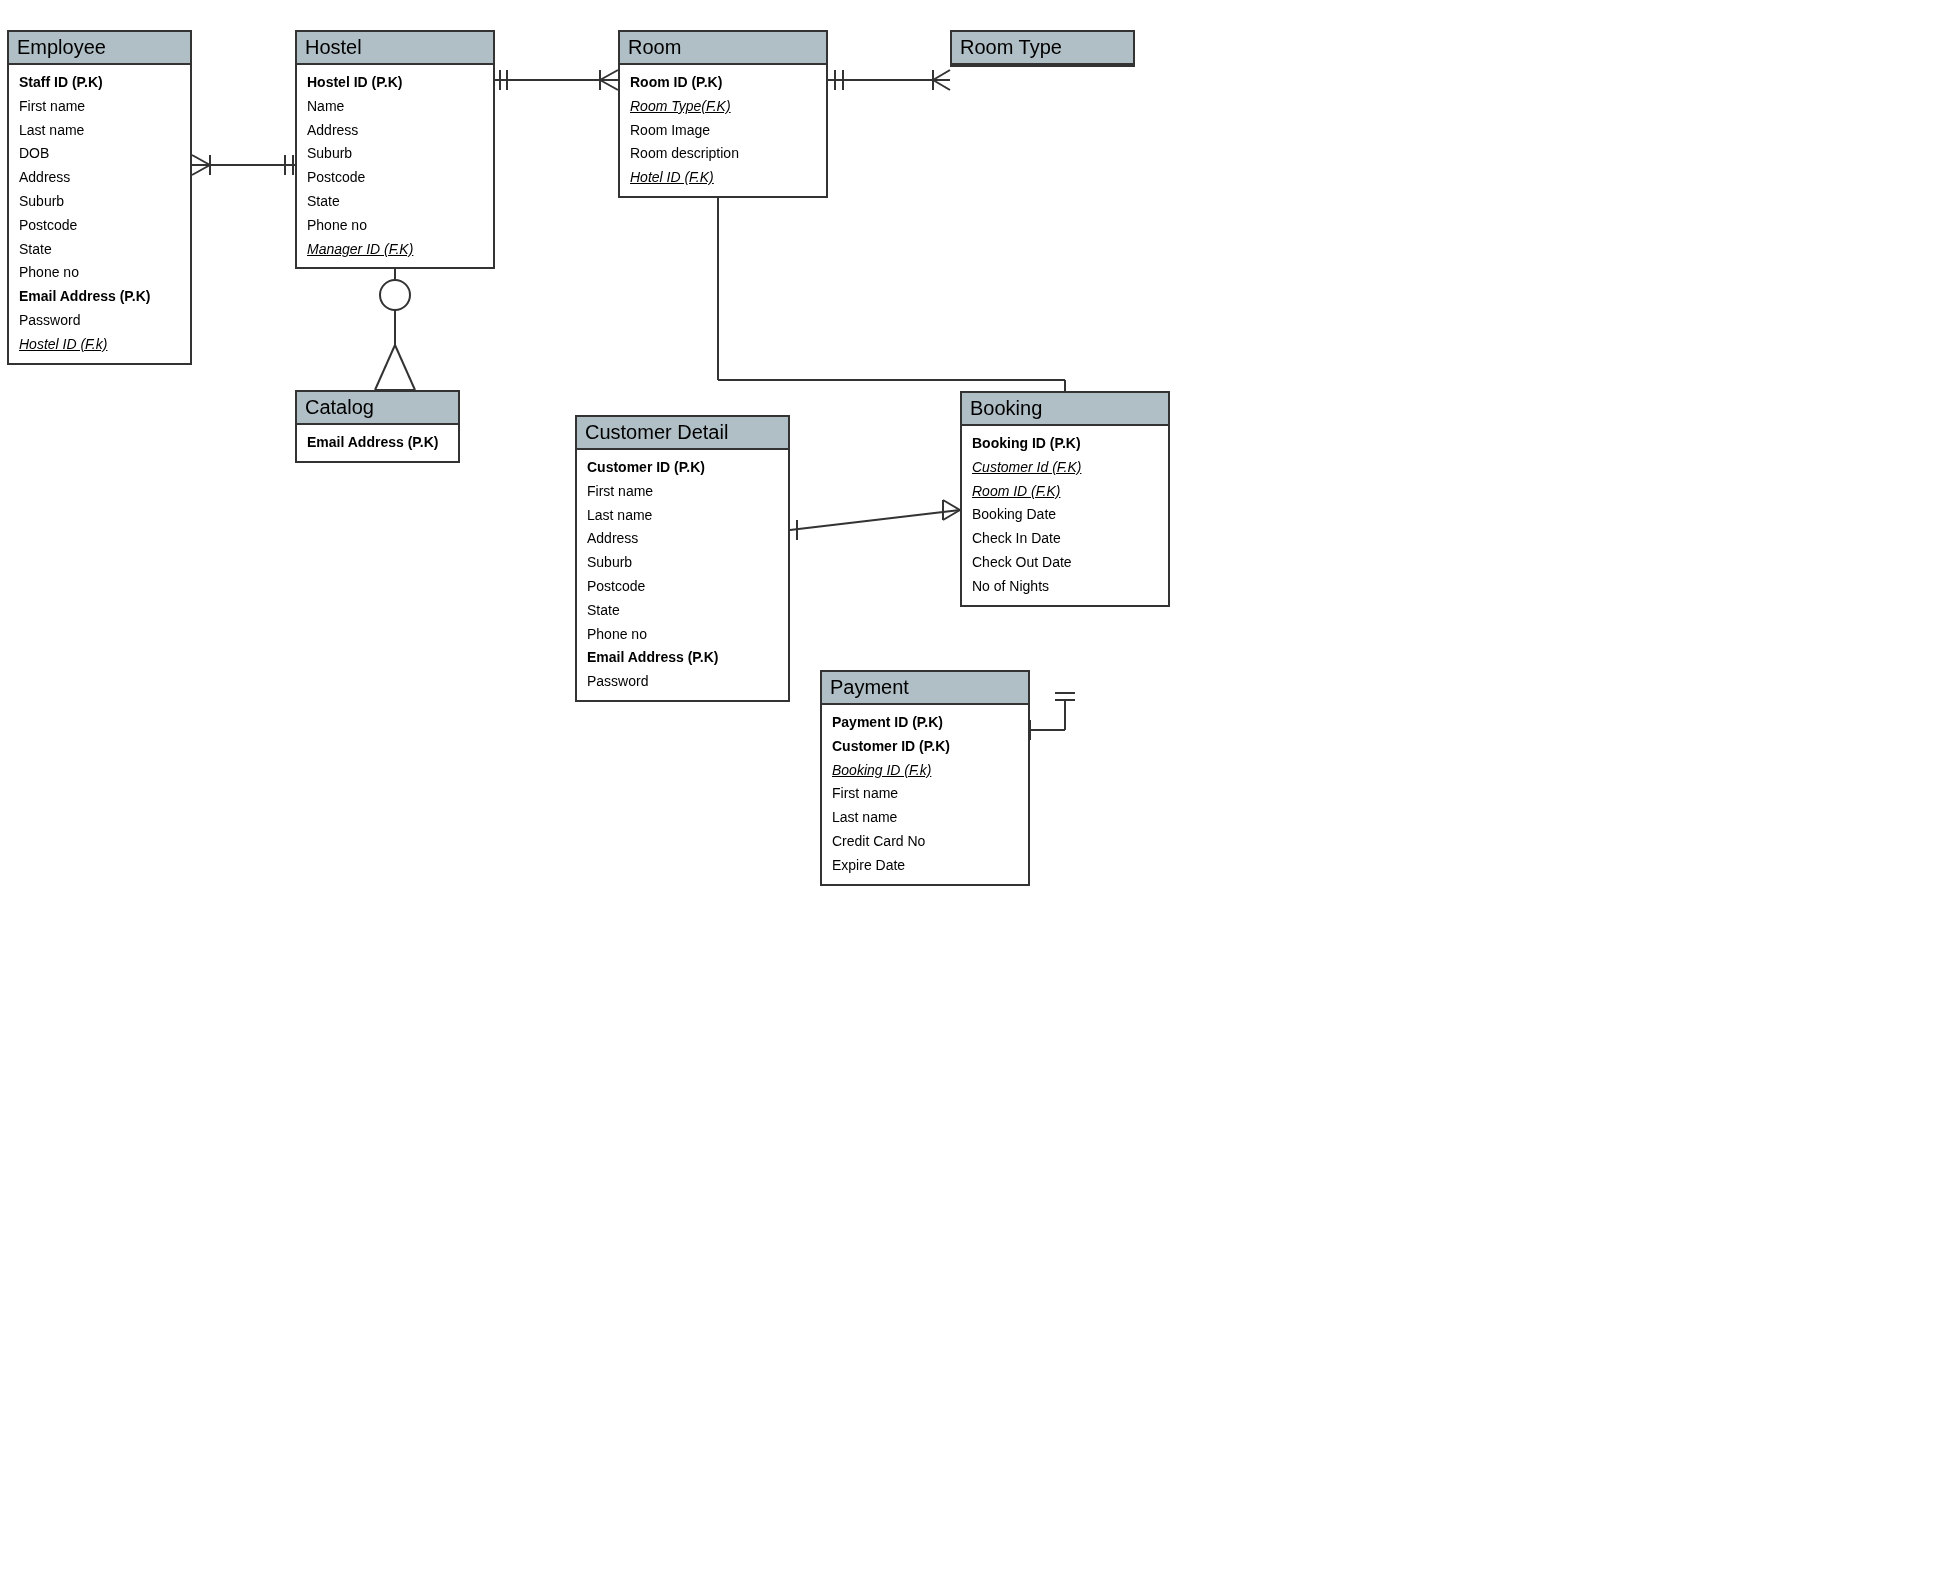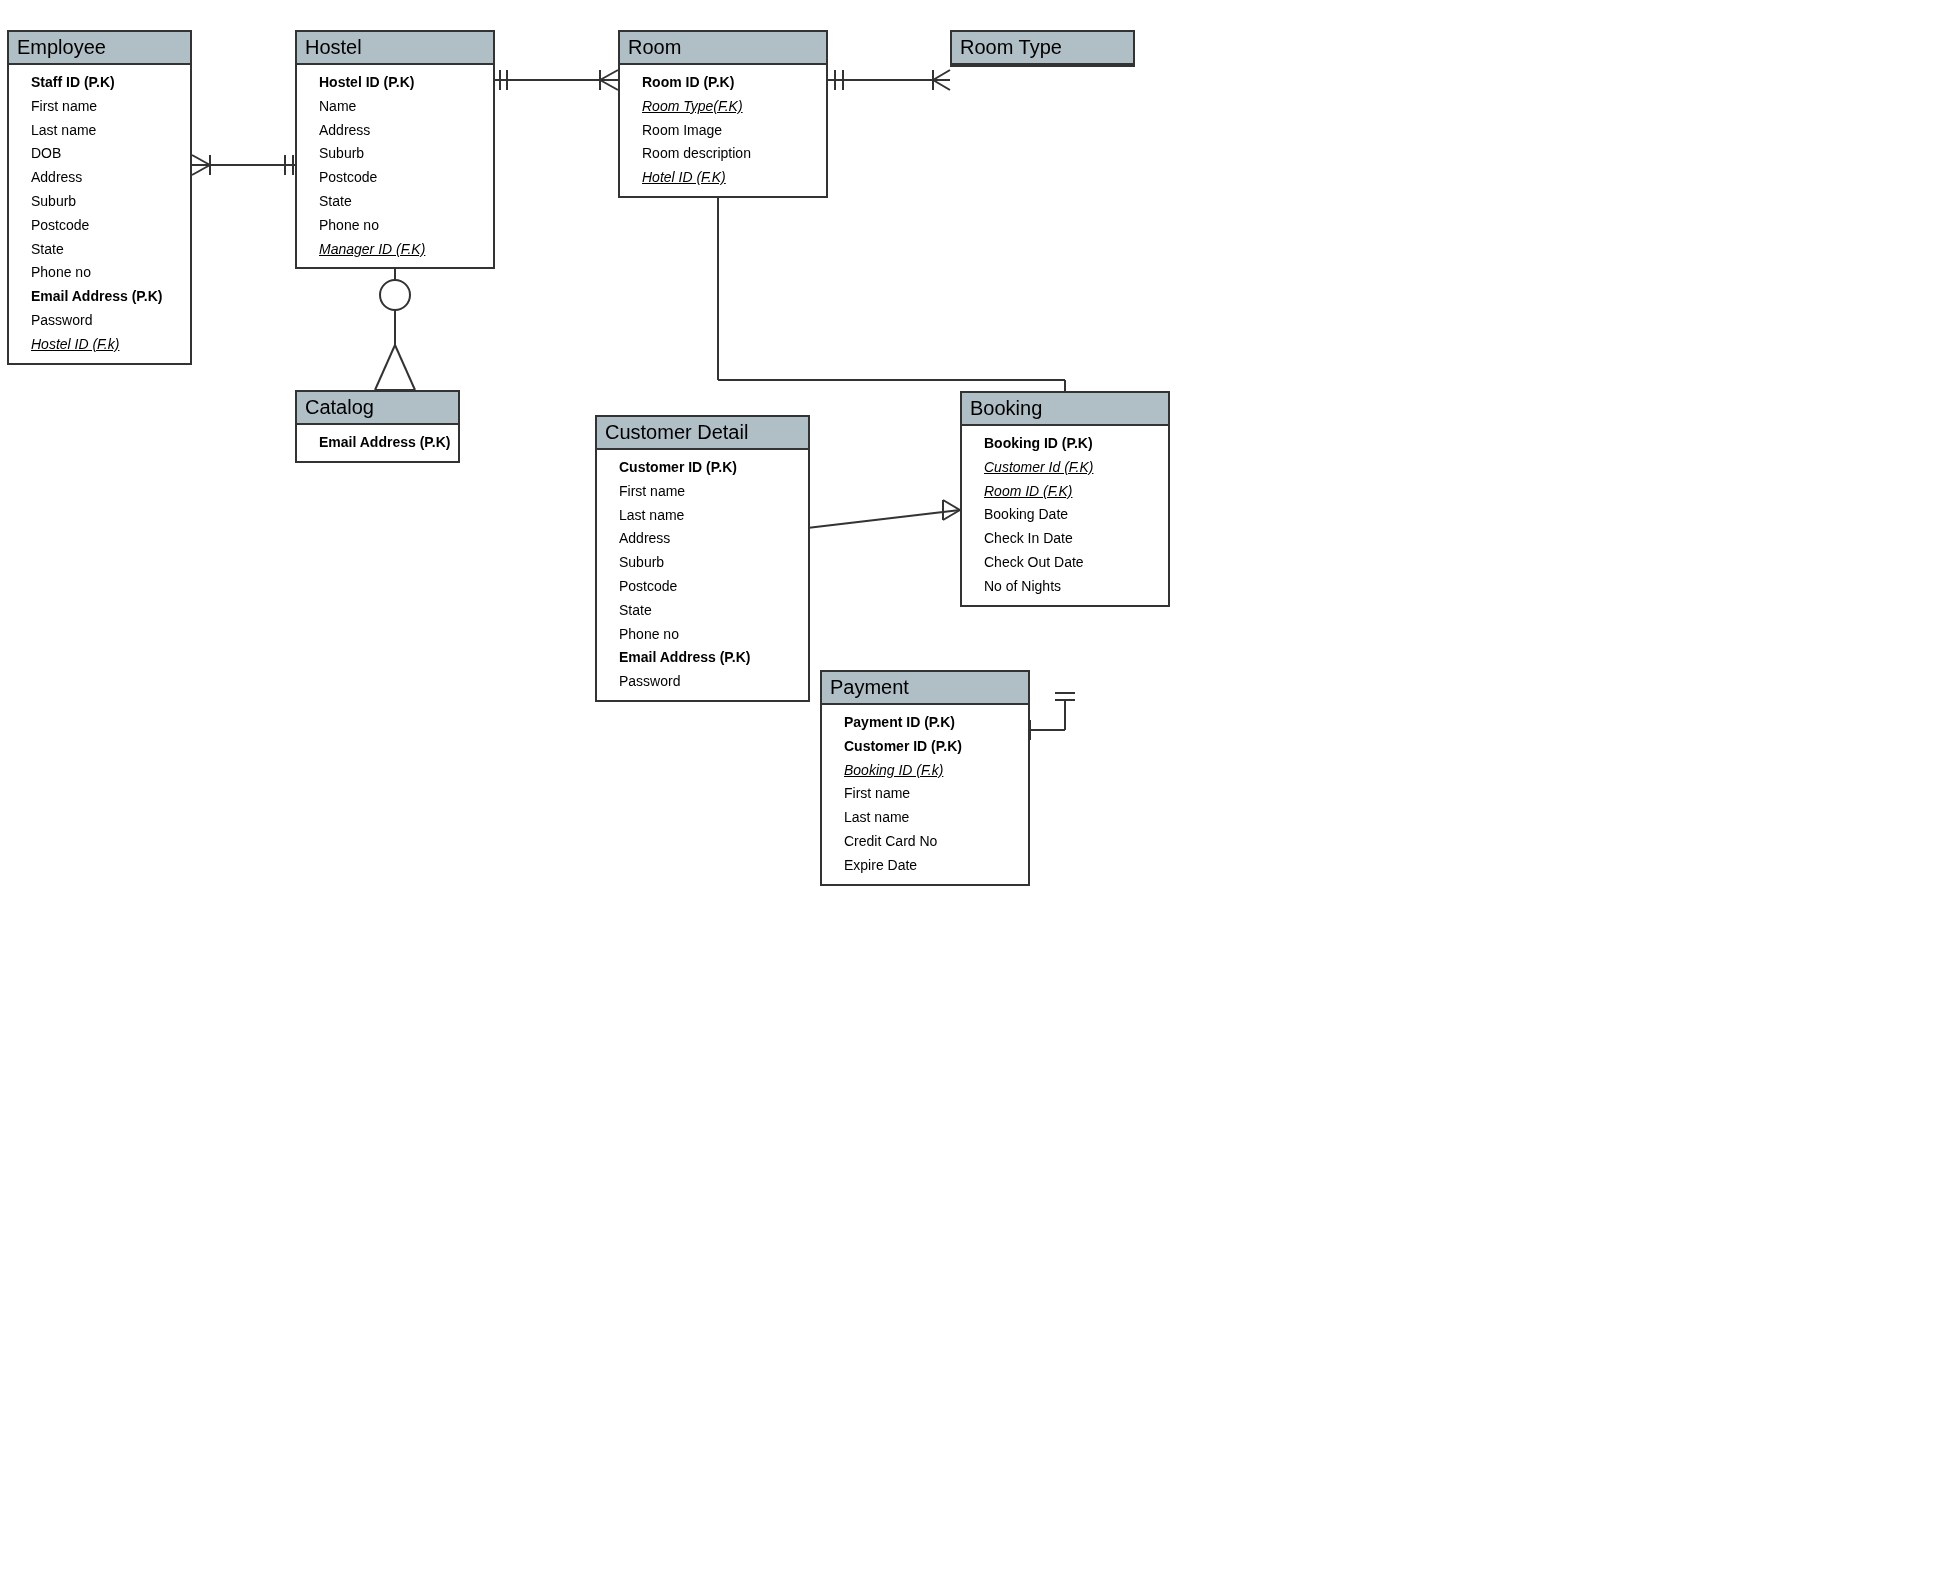--- a/index.html
+++ b/index.html
@@ -18,21 +18,21 @@
       background: #fff;
     }
     .entity-header {
       background: #b0bec5;
       padding: 4px 8px;
       font-size: 20px;
       font-weight: normal;
       border-bottom: 2px solid #333;
     }
     .entity-body {
-      padding: 6px 22px;
+      padding: 6px 10px;
       line-height: 1.7;
     }
     .field {
       display: block;
       white-space: nowrap;
     }
     .field.pk { font-weight: bold; }
     .field.fk { font-style: italic; text-decoration: underline; }
 
     svg.lines {
@@ -167,21 +167,21 @@
   <div class="entity-header">Room Type</div>
 </div>
 
 <div class="entity" style="left:295px; top:390px; width:165px;">
   <div class="entity-header">Catalog</div>
   <div class="entity-body">
     <span class="field pk">Email Address (P.K)</span>
   </div>
 </div>
 
-<div class="entity" style="left:575px; top:415px; width:215px;margin-left:20px;">
+<div class="entity" style="left:575px; top:415px; width:215px;">
   <div class="entity-header">Customer Detail</div>
   <div class="entity-body">
     <span class="field pk">Customer ID (P.K)</span>
     <span class="field">First name</span>
     <span class="field">Last name</span>
     <span class="field">Address</span>
     <span class="field">Suburb</span>
     <span class="field">Postcode</span>
     <span class="field">State</span>
     <span class="field">Phone no</span>

